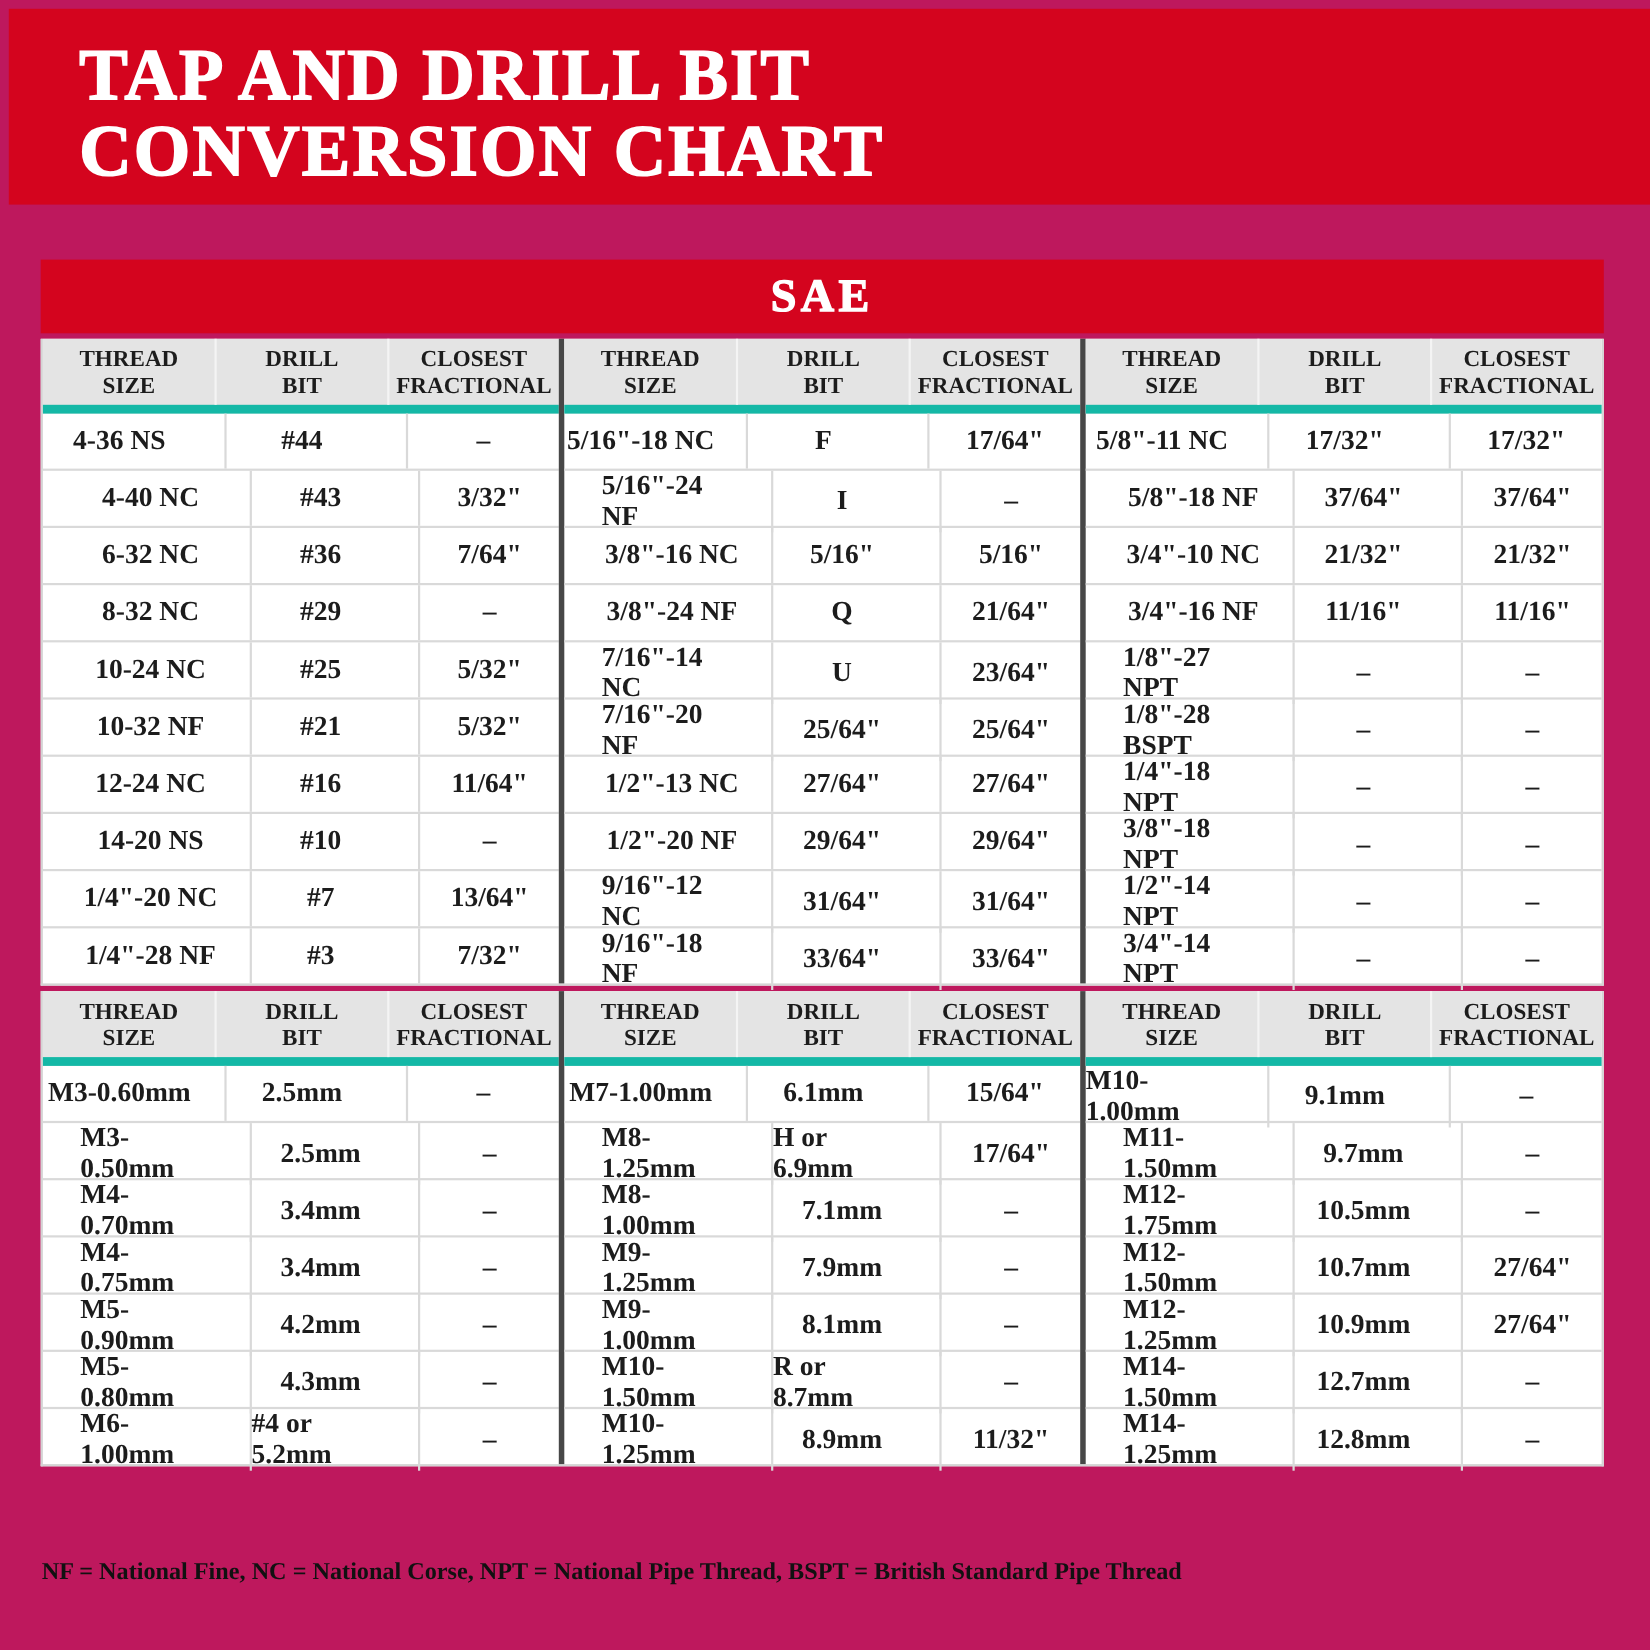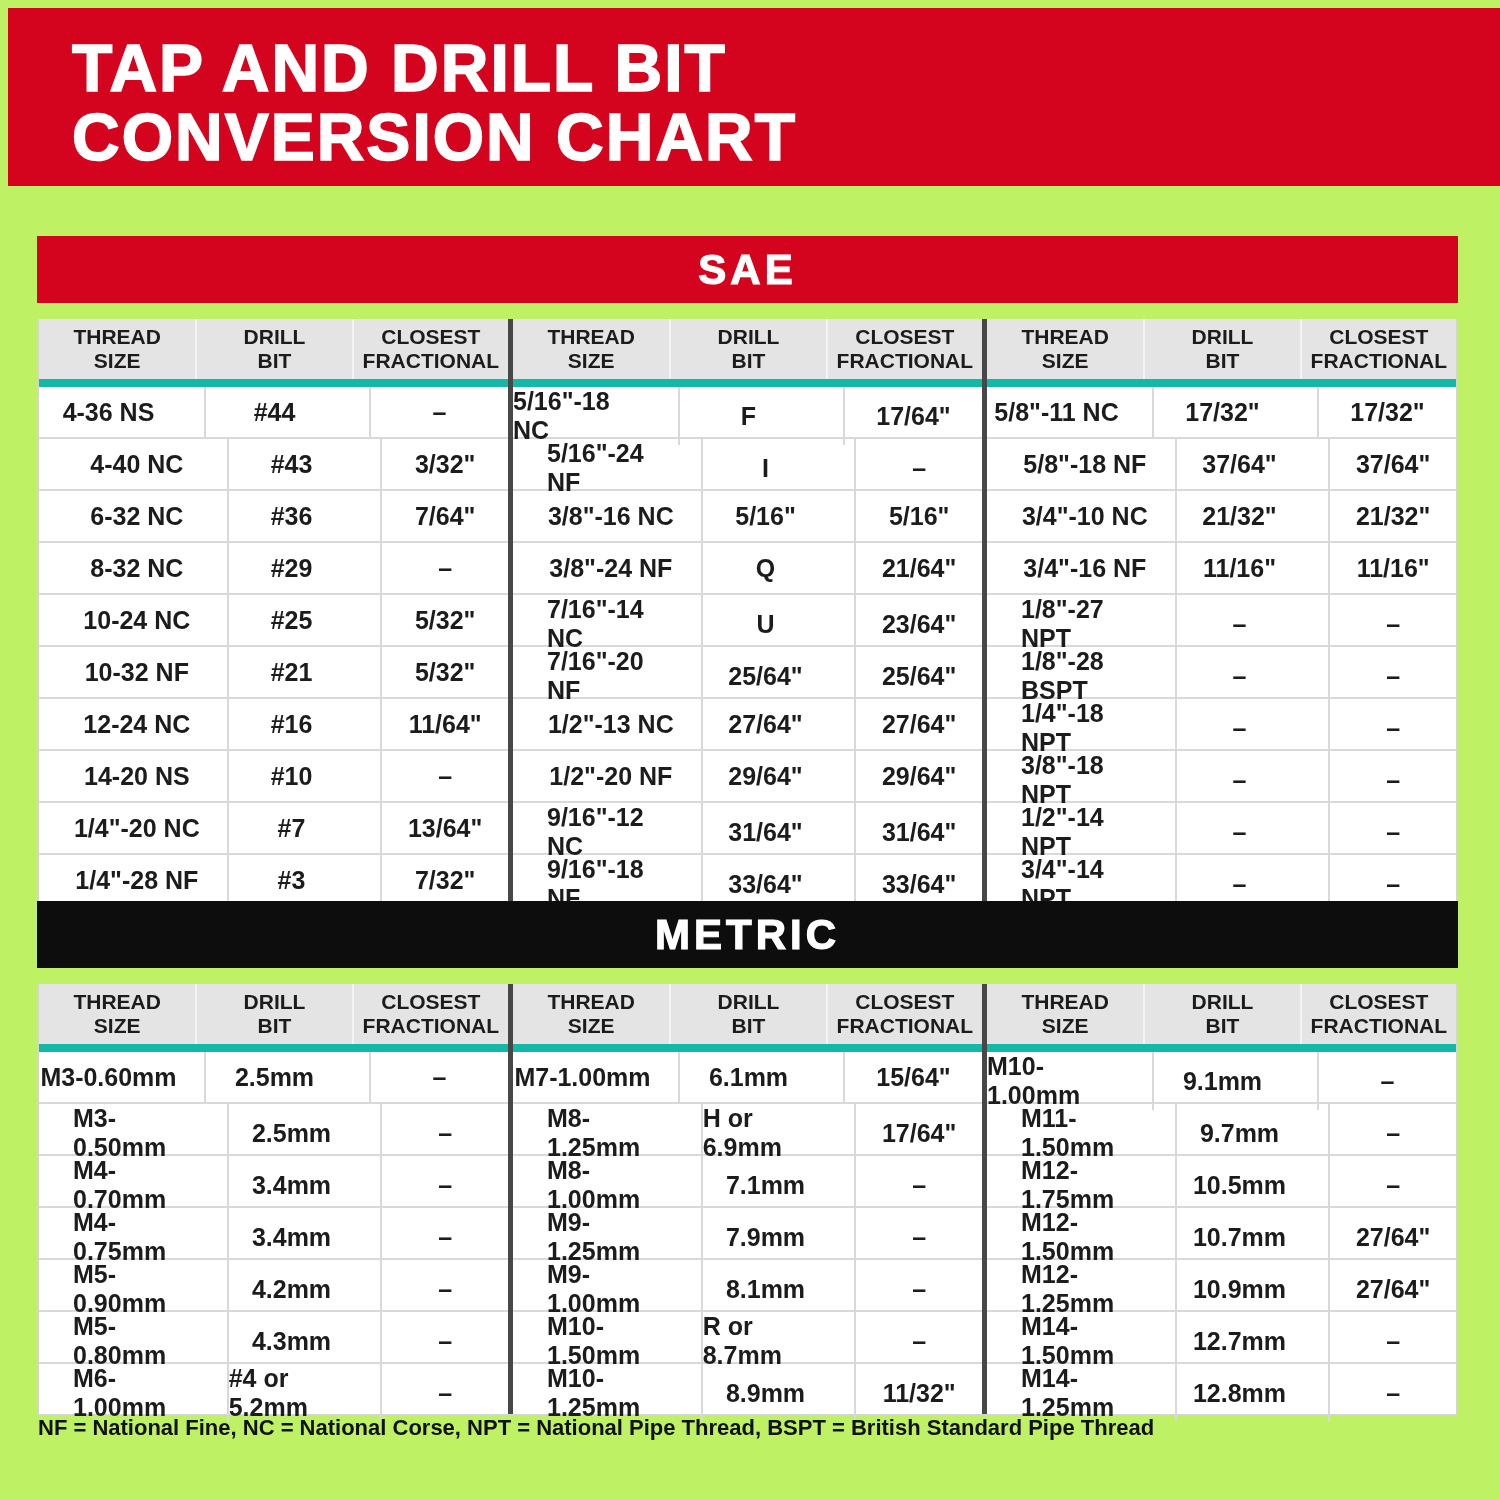--- a/index.html
+++ b/index.html
@@ -1,30 +1,30 @@
 <!DOCTYPE html>
 <html style="--brand-red: #D4041E; --metric-black: #0D0D0D; --header-gray: #E4E4E4; --separator-dark: #474747; --grid-gray: #D9D9D9; --text-dark: #1B1B1B;"><head>
 <meta charset="utf-8">
 <style>
   html,body{margin:0;padding:0;background:#fff;}
-  .page{position:relative;width:1500px;height:1500px;background:#bef264;
-        font-family:Liberation Sans, sans-serif;color:var(--text-dark,#1b1b1b);overflow:hidden;}
+  .page{position:relative;width:1500px;height:1500px;background:#be185d;
+        font-family:Liberation Serif, serif;color:var(--text-dark,#1b1b1b);overflow:hidden;}
 
   
   .banner{position:absolute;left:8px;top:8px;right:0;height:178px;
           background:var(--brand-red,#d4041e);color:#fff;
           padding:26px 0 0 64px;box-sizing:border-box;}
   .title-line{font-weight:bold;font-size:66px;line-height:1.05;letter-spacing:2px;
               -webkit-text-stroke:1.6px #ffffff;}
 
   
   .tbl{position:absolute;left:37px;width:1421px;}
   .sae{top:236px;}
   .metric{top:901px;}
-  .section-bar{height:67px;margin-bottom:16px;display:flex;align-items:center;justify-content:center;color:#fff;}
+  .section-bar{height:67px;margin-bottom:5px;display:flex;align-items:center;justify-content:center;color:#fff;}
   .bar-red{background:var(--brand-red,#d4041e);}
   .bar-black{background:var(--metric-black,#0d0d0d);}
   .section-label{font-weight:bold;font-size:42px;letter-spacing:4px;-webkit-text-stroke:1.2px #ffffff;}
 
   .groups{display:flex;background:#fff;
           border-left:2px solid #d4d4d4;border-right:2px solid #d4d4d4;border-bottom:2px solid #d4d4d4;}
   .group{flex:1;min-width:0;}
   .group + .group{border-left:5px solid var(--separator-dark,#474747);}
 
   .ghead{display:grid;grid-template-columns:1fr 1fr 1fr;
@@ -241,23 +241,20 @@
               <div class="tcell">3/4"-14 NPT</div>
               <div class="tcell">–</div>
               <div class="tcell">–</div>
             </div>
           </div>
       </div>
     </div>
   </section>
 
   <section class="tbl metric">
-    <div class="section-bar bar-black">
-      <span class="section-label">METRIC</span>
-    </div>
     <div class="groups">
       <div class="group">
         <div class="ghead">
             <div class="hcell">THREAD
 SIZE</div>
             <div class="hcell">DRILL
 BIT</div>
             <div class="hcell">CLOSEST
 FRACTIONAL</div>
           </div>

